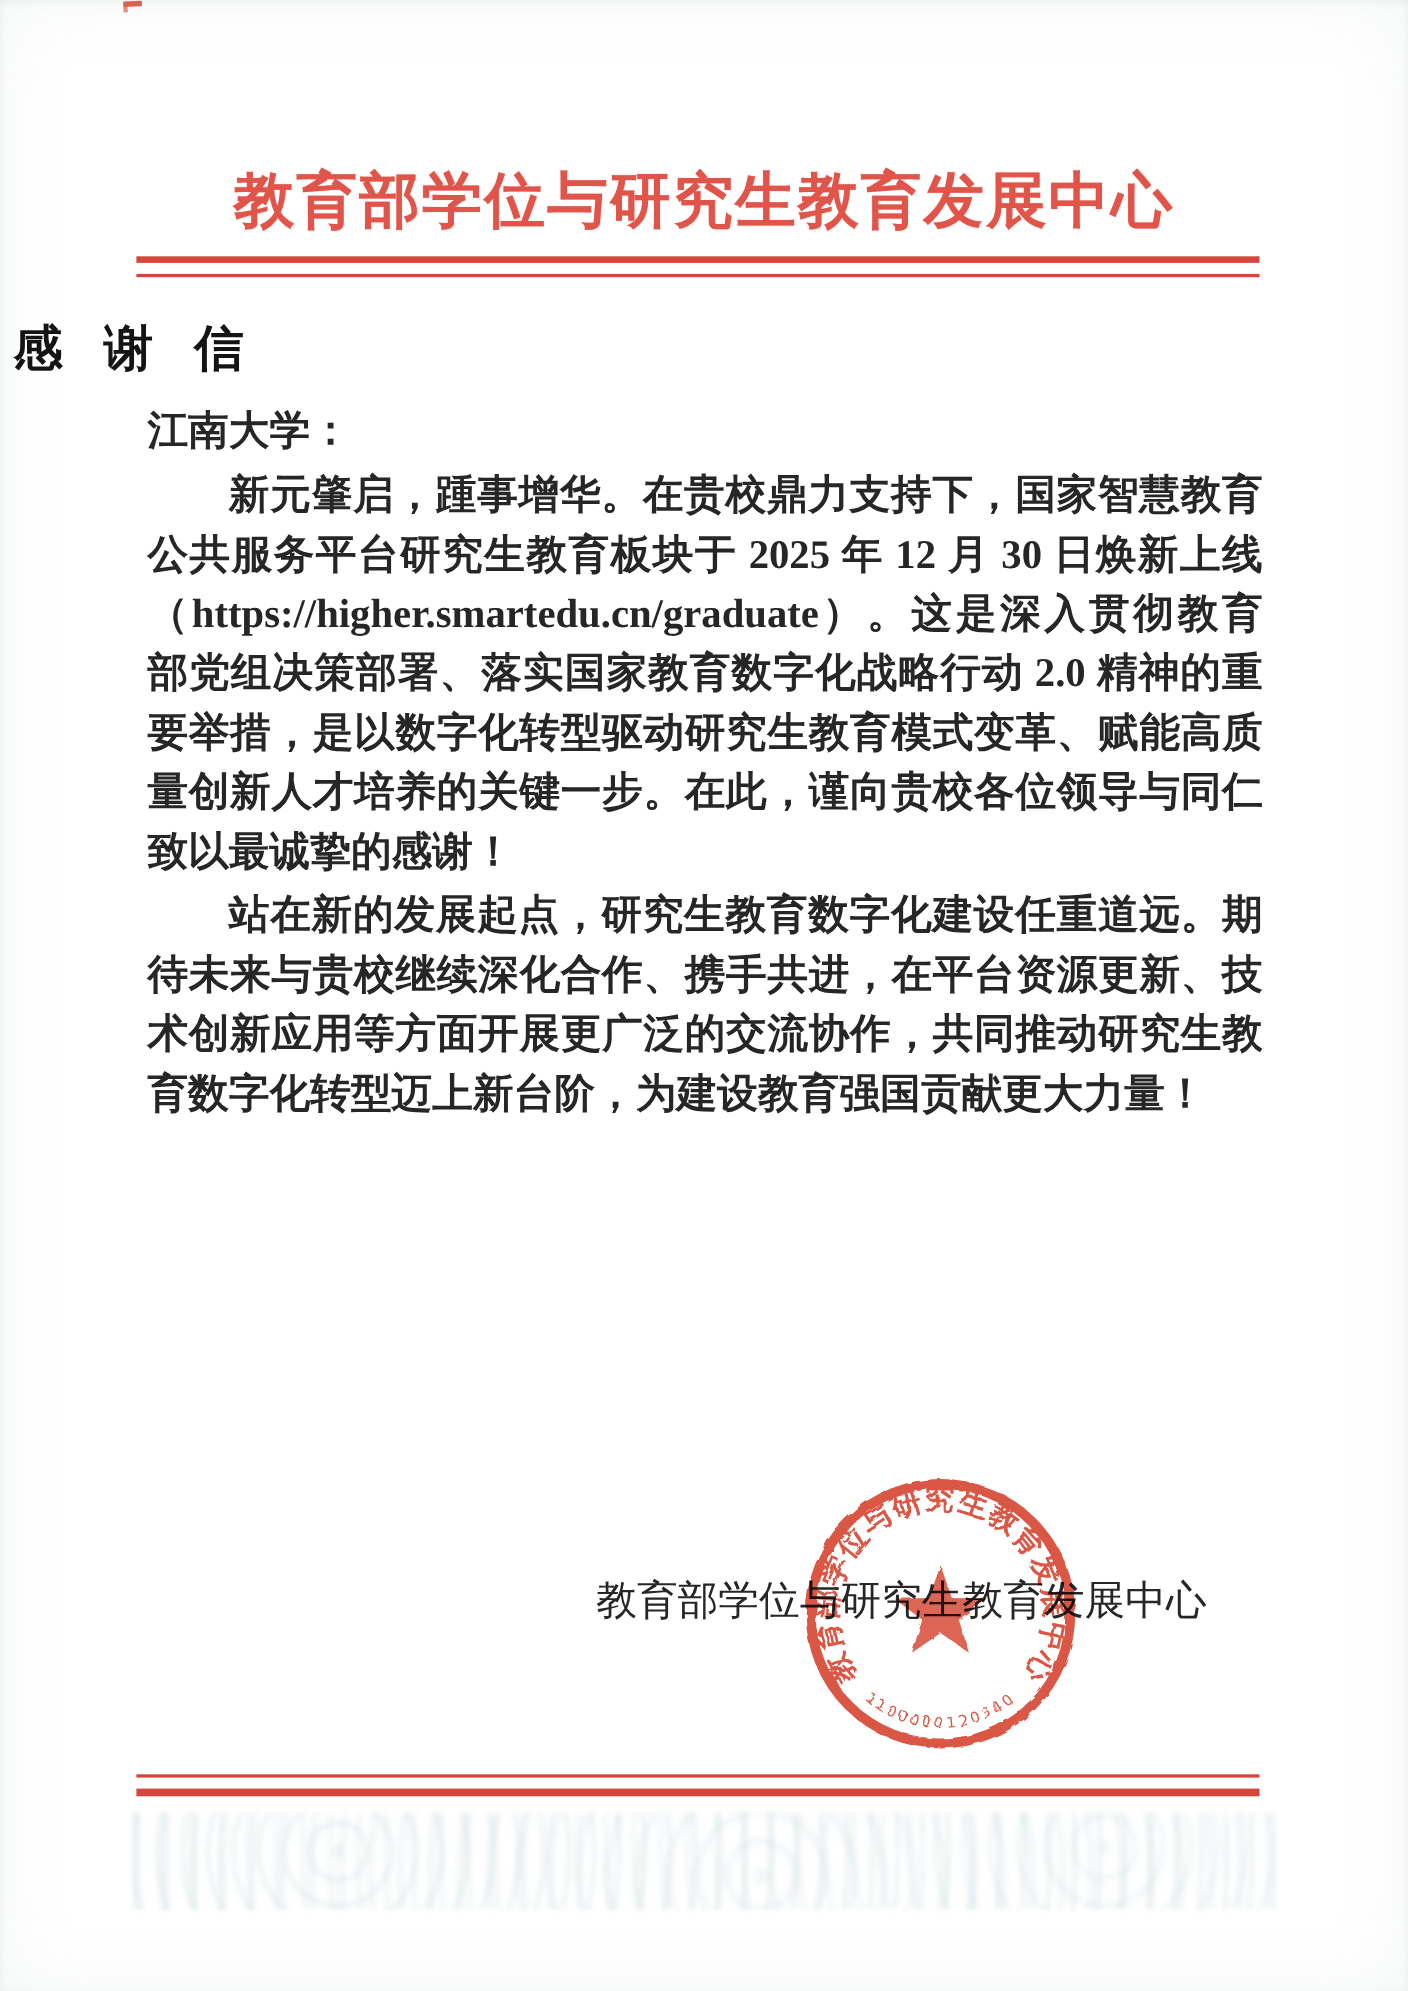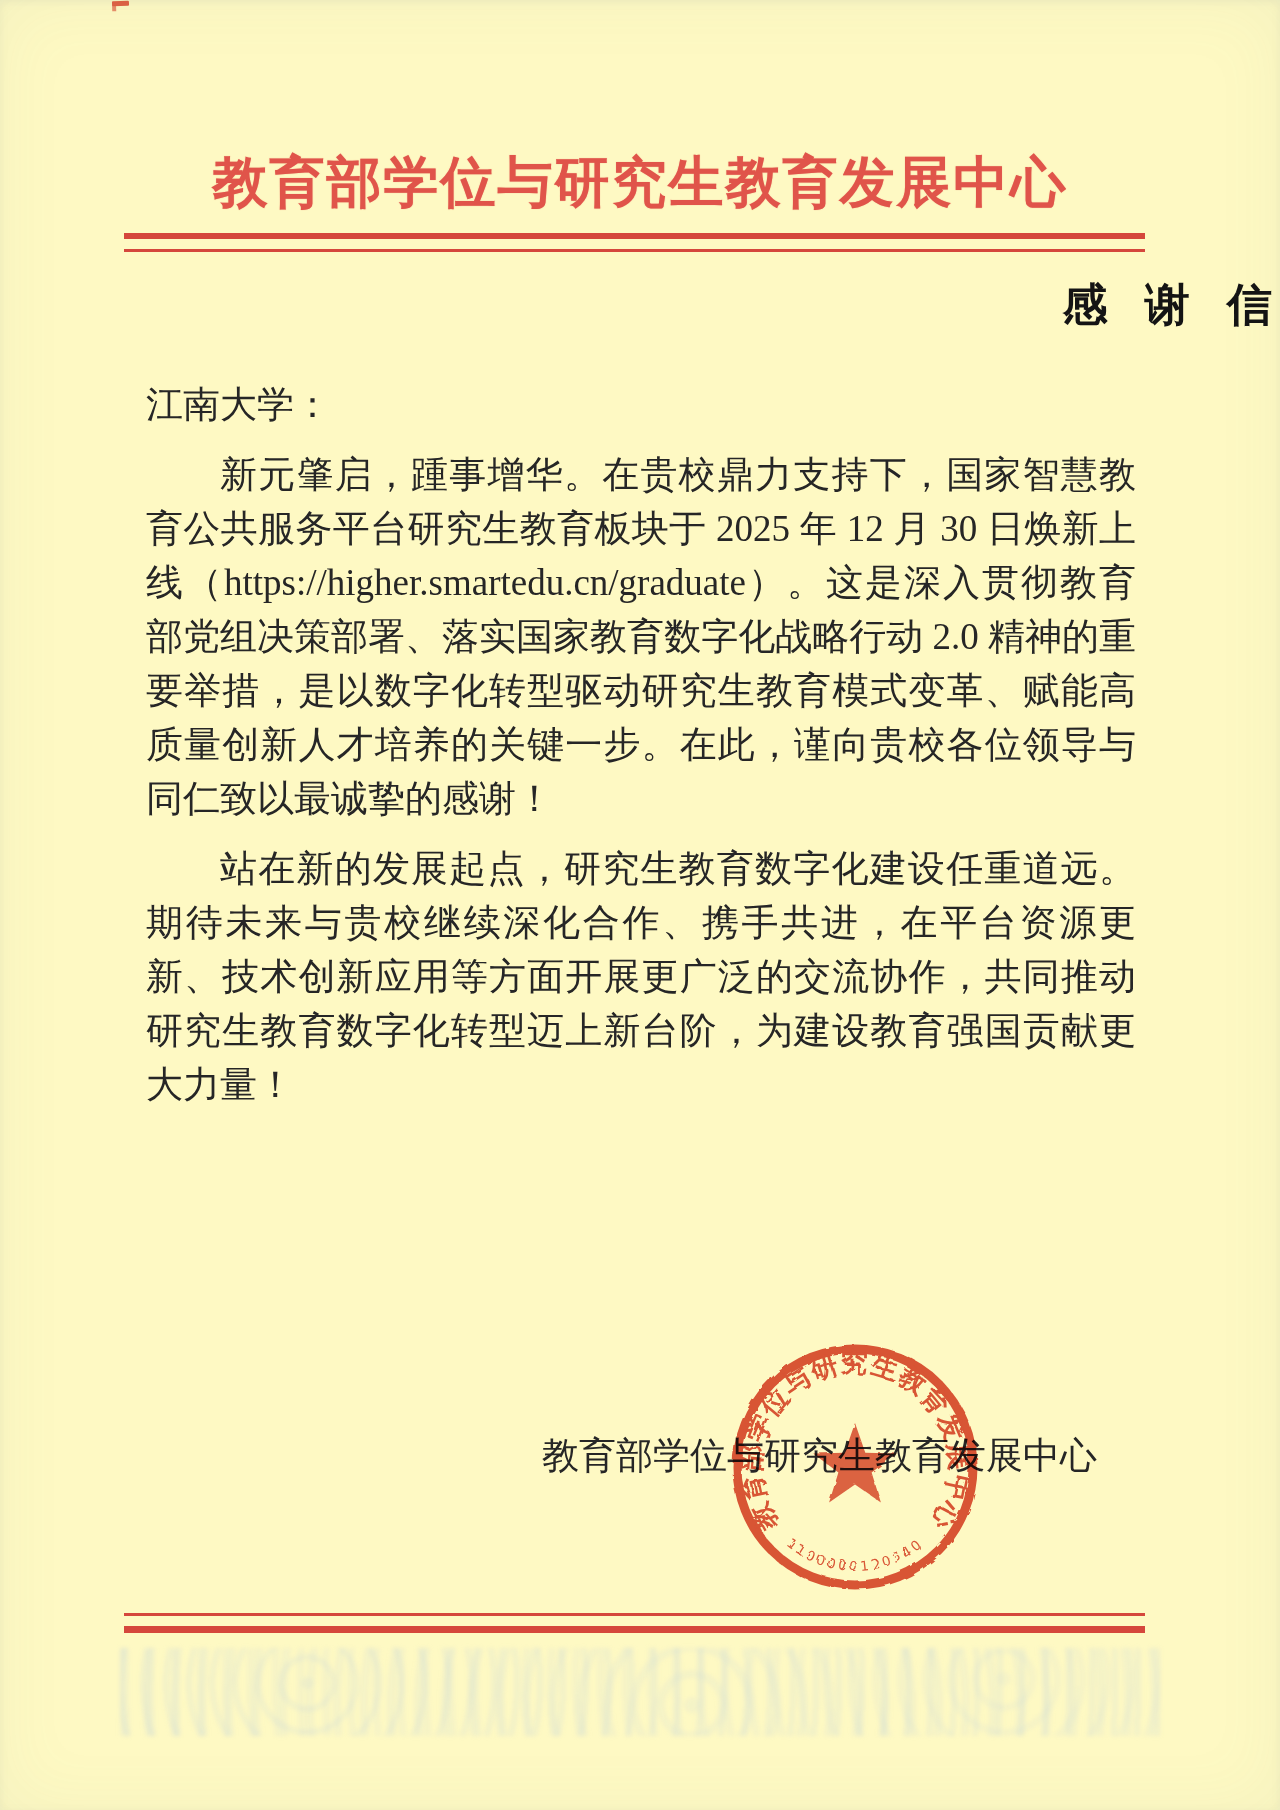--- a/index.html
+++ b/index.html
@@ -1,20 +1,20 @@
 <!DOCTYPE html>
 <html><head>
 <meta charset="utf-8">
 <style>
   html,body{margin:0;padding:0;background:#e9edee;}
   .page{
     position:relative;
     width:1280px;height:1810px;
     margin:0 auto;
-    background:#fef9c3;
+    background:#ffffff;
     overflow:hidden;
     font-family:"Liberation Serif","DejaVu Serif",serif;
     box-shadow:inset 0 0 70px rgba(110,135,145,0.07), inset 0 2px 8px rgba(120,140,150,0.10);
   }
   
   .corner-mark{
     position:absolute;left:112px;top:1px;width:17px;height:5px;
     background:#d6492f;border-radius:1px;transform:rotate(-2deg);opacity:.85;
   }
   .corner-mark::after{
@@ -28,33 +28,33 @@
     color:#e0544a;
     text-shadow:0 0 1px rgba(224,84,74,.55);
     white-space:nowrap;
   }
   .rule{position:absolute;left:124px;width:1021px;background:#d5473c;}
   .rule-top-thick{top:233px;height:6px;}
   .rule-top-thin{top:249px;height:3px;}
   .rule-bottom-thin{top:1613px;height:3px;}
   .rule-bottom-thick{top:1626px;height:7px;}
   .letter-title{
-    position:absolute;left:0;right:0;top:277px;margin:0;
-    text-align:right;
+    position:absolute;left:0;right:0;top:277px;margin:12px;
+    text-align:left;
     font-size:45px;line-height:56px;font-weight:bold;
     letter-spacing:8px;word-spacing:10px;
     color:#141414;
   }
   .body{
     position:absolute;left:130px;right:128px;top:362px;
     font-size:37px;line-height:54px;
     color:#262626;
     text-align:justify;
   }
-  .body p{margin:16px;}
+  .body p{margin:4px;font-weight:bold;}
   .body p.para{text-indent:2em;}
   .signature{
     position:absolute;right:183px;top:1429px;
     font-size:37px;line-height:54px;color:#262626;white-space:nowrap;
   }
   .date{
     position:absolute;right:313px;top:1483px;
     font-size:37px;line-height:54px;color:#262626;white-space:nowrap;
   }
   .seal{

